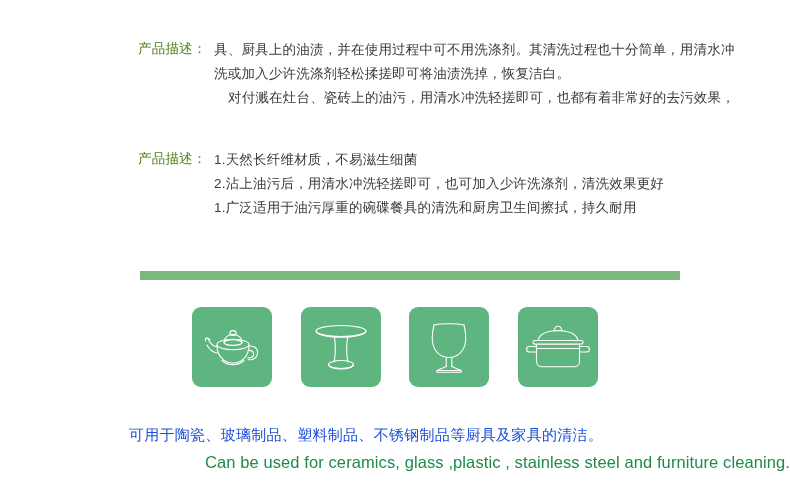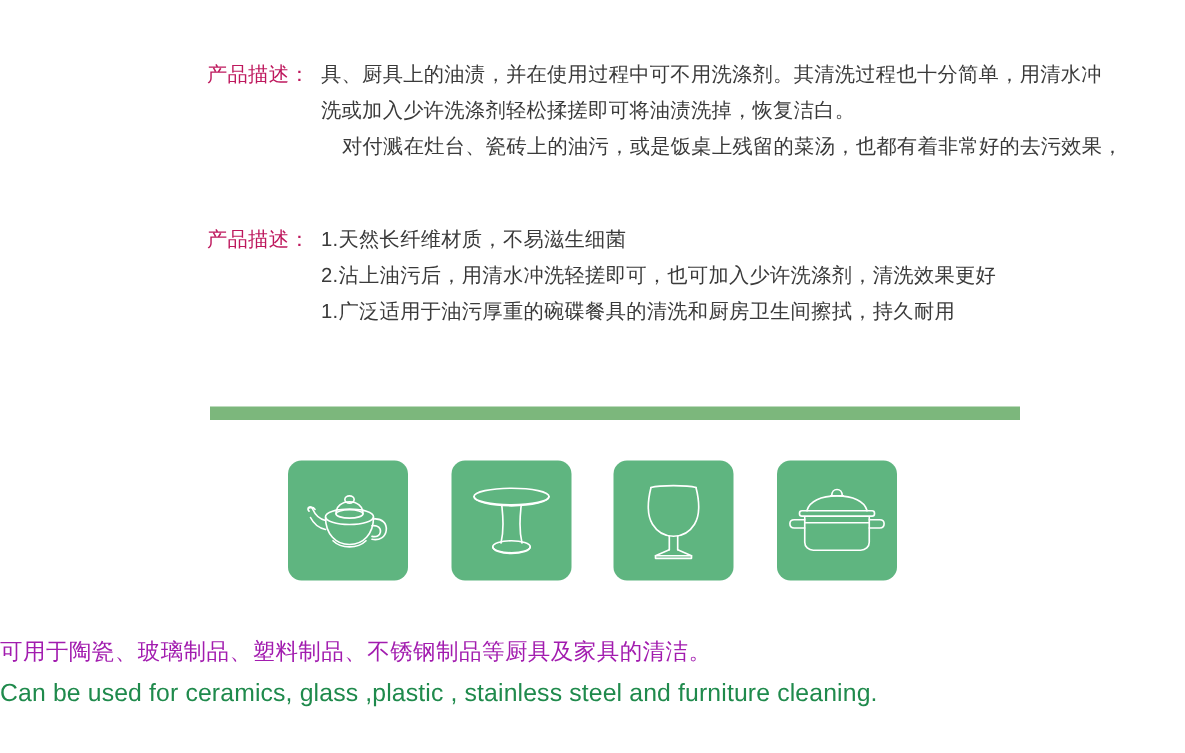--- a/index.html
+++ b/index.html
@@ -30,21 +30,22 @@
     display: flex;
     align-items: flex-start;
     font-size: 13.5px;
     line-height: 24px;
     letter-spacing: 0.2px;
     white-space: nowrap;
   }
   .para-label {
     flex: 0 0 auto;
     width: 76px;
-    color: #be185d;
+    color: #4d7c0f;
+    font-family: Liberation Mono, monospace;
   }
   .para-lines {
     flex: 1 1 auto;
   }
   .para-lines .line {
     display: block;
     line-height: 24px;
     white-space: nowrap;
   }
   .para-lines .line.indent {
@@ -84,47 +85,48 @@
   .icon-tile svg {
     display: block;
   }
 
   
   #caption-cn {
     position: absolute;
     left: 0;
     top: 424px;
     width: 732px;
+    text-align: center;
     font-size: 15px;
     line-height: 22px;
-    color: #a21caf;
+    color: #1d4ed8;
     letter-spacing: 0.3px;
   }
   #caption-en {
     position: absolute;
     left: 0;
     top: 450px;
     width: 790px;
-    text-align: left;
+    text-align: right;
     font-size: 16.5px;
     line-height: 24px;
     color: #1f8a4c;
     letter-spacing: 0.1px;
   }
 </style>
 </head>
 <body>
 
 <div class="text-section" id="description-block">
   <div class="para-row">
     <div class="para-label">产品描述：</div>
     <div class="para-lines">
       <span class="line">具、厨具上的油渍，并在使用过程中可不用洗涤剂。其清洗过程也十分简单，用清水冲</span>
       <span class="line">洗或加入少许洗涤剂轻松揉搓即可将油渍洗掉，恢复洁白。</span>
-      <span class="line indent">对付溅在灶台、瓷砖上的油污，或是饭桌上残留的菜汤，也都有着非常好的去污效果，</span>
+      <span class="line indent">对付溅在灶台、瓷砖上的油污，用清水冲洗轻搓即可，也都有着非常好的去污效果，</span>
     </div>
   </div>
 </div>
 
 <div class="text-section" id="features-block">
   <div class="para-row">
     <div class="para-label">产品描述：</div>
     <div class="para-lines">
       <span class="line">1.天然长纤维材质，不易滋生细菌</span>
       <span class="line">2.沾上油污后，用清水冲洗轻搓即可，也可加入少许洗涤剂，清洗效果更好</span>

